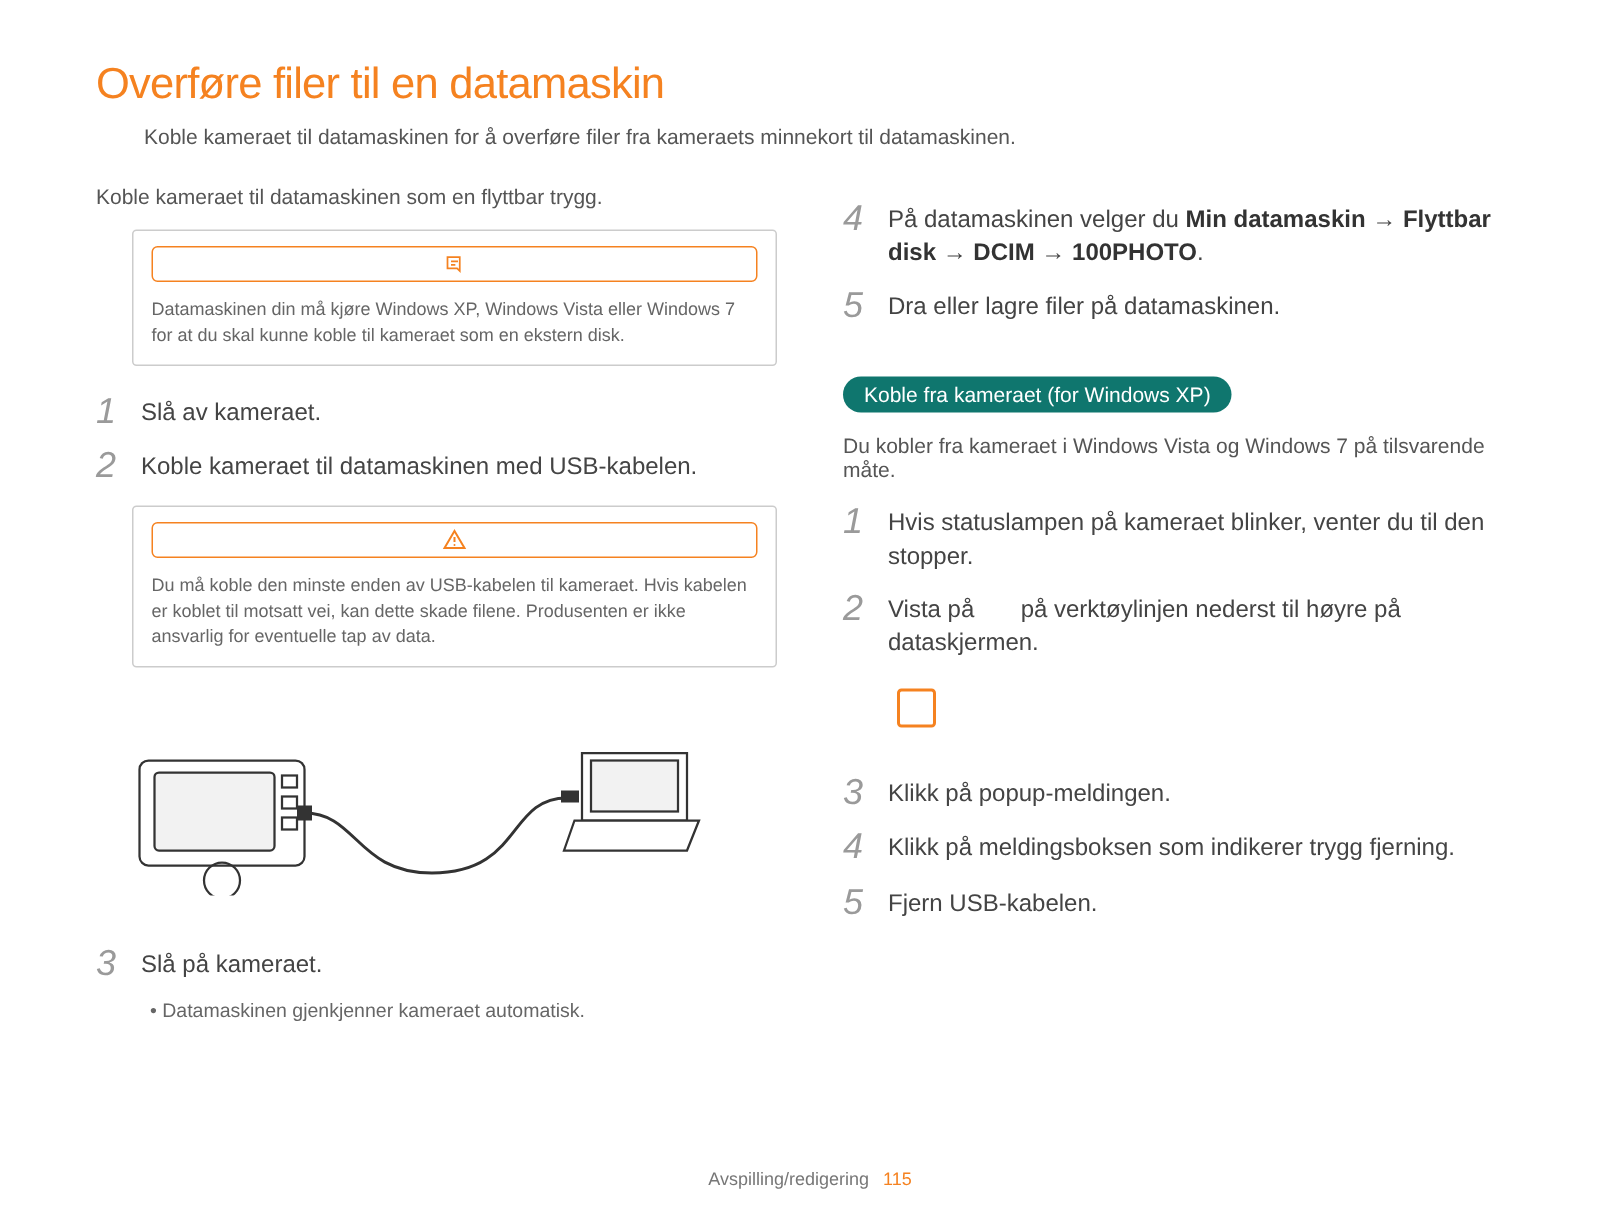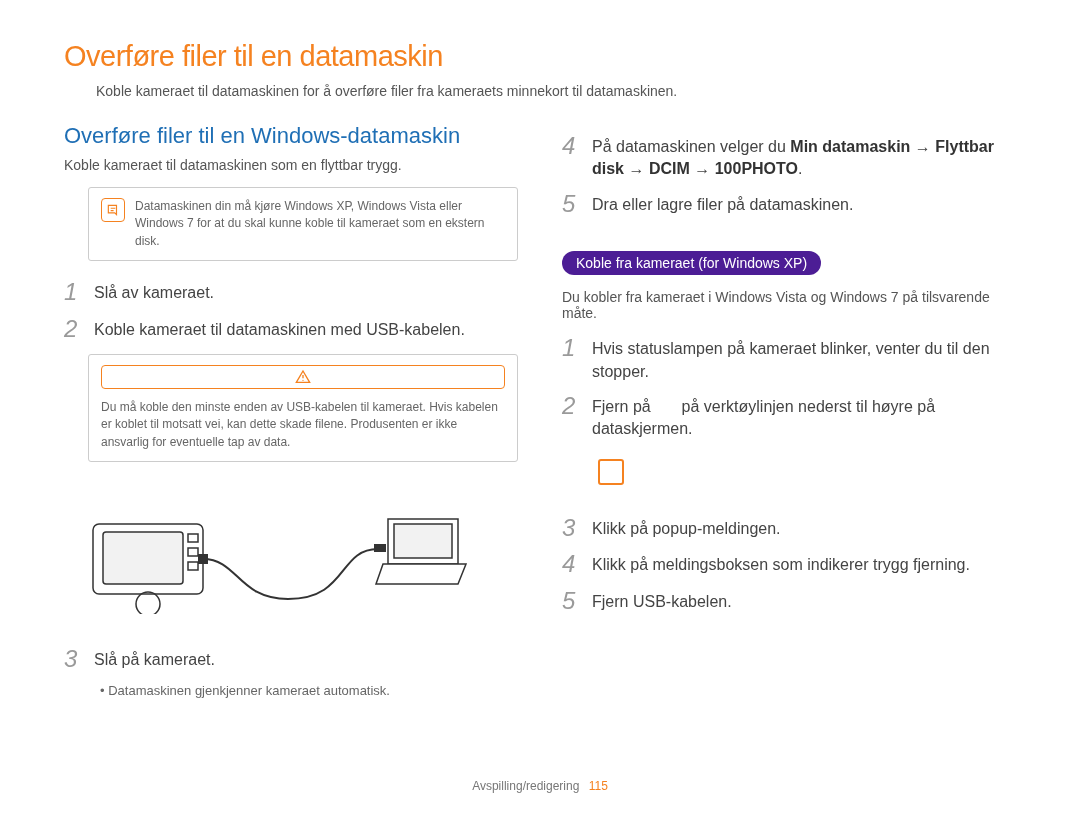--- a/index.html
+++ b/index.html
@@ -51,20 +51,21 @@
   .note-box {
     border: 1px solid #ccc;
     border-radius: 3px;
     padding: 10px 12px;
     display: flex;
     gap: 10px;
     margin: 12px 0 18px 24px;
     font-size: 12px;
     color: #666;
     line-height: 1.45;
+    flex-direction: column;
   }
   .note-icon {
     flex: 0 0 22px;
     height: 22px;
     border: 1px solid #f58220;
     border-radius: 4px;
     display: flex;
     align-items: center;
     justify-content: center;
     color: #f58220;
@@ -118,21 +119,21 @@
   }
 
   .illustration {
     margin: 24px auto 18px 24px;
     width: 380px;
     height: 110px;
   }
 
   .pill {
     display: inline-block;
-    background: #4c1d95;
+    background: #0f766e;
     color: #fff;
     font-size: 14px;
     border-radius: 14px;
     padding: 4px 14px;
     margin: 6px 0 8px 0;
   }
 
   .orange-square {
     display: inline-block;
     width: 22px;
@@ -156,21 +157,20 @@
 </head>
 <body>
 
 <div class="page">
   <h1 class="page-title">Overføre filer til en datamaskin</h1>
   <div class="intro">Koble kameraet til datamaskinen for å overføre filer fra kameraets minnekort til datamaskinen.</div>
 
   <div class="columns">
 
     <div class="col">
-      <h2 class="section-title">Overføre filer til en Windows-datamaskin</h2>
       <div class="section-sub">Koble kameraet til datamaskinen som en flyttbar trygg.</div>
 
       <div class="note-box">
         <div class="note-icon">
           <svg width="14" height="14" viewBox="0 0 24 24">
               <path fill="none" stroke="#f58220" stroke-width="2" d="M4 4h14v16l-3-3H4z"></path>
               <path stroke="#f58220" stroke-width="2" d="M8 9h8M8 13h5"></path>
             </svg>
         </div>
         <div class="note-text">Datamaskinen din må kjøre Windows XP, Windows Vista eller Windows 7 for at du skal kunne koble til kameraet som en ekstern disk.</div>
@@ -245,21 +245,21 @@
       <div class="section-sub" style="margin-top:6px">Du kobler fra kameraet i Windows Vista og Windows 7 på tilsvarende måte.</div>
 
       <div class="step">
         <div class="step-num">1</div>
         <div class="step-text">Hvis statuslampen på kameraet blinker, venter du til den stopper.</div>
       </div>
 
       <div class="step">
         <div class="step-num">2</div>
         <div class="step-text">
-          <span>Fjern på </span>
+          <span>Vista på </span>
           <span style="display:inline-block;width:22px"></span>
           <span> på verktøylinjen nederst til høyre på dataskjermen.</span>
         </div>
       </div>
       <span class="orange-square"></span>
 
       <div class="step" style="margin-top:18px">
         <div class="step-num">3</div>
         <div class="step-text">Klikk på popup-meldingen.</div>
       </div>

